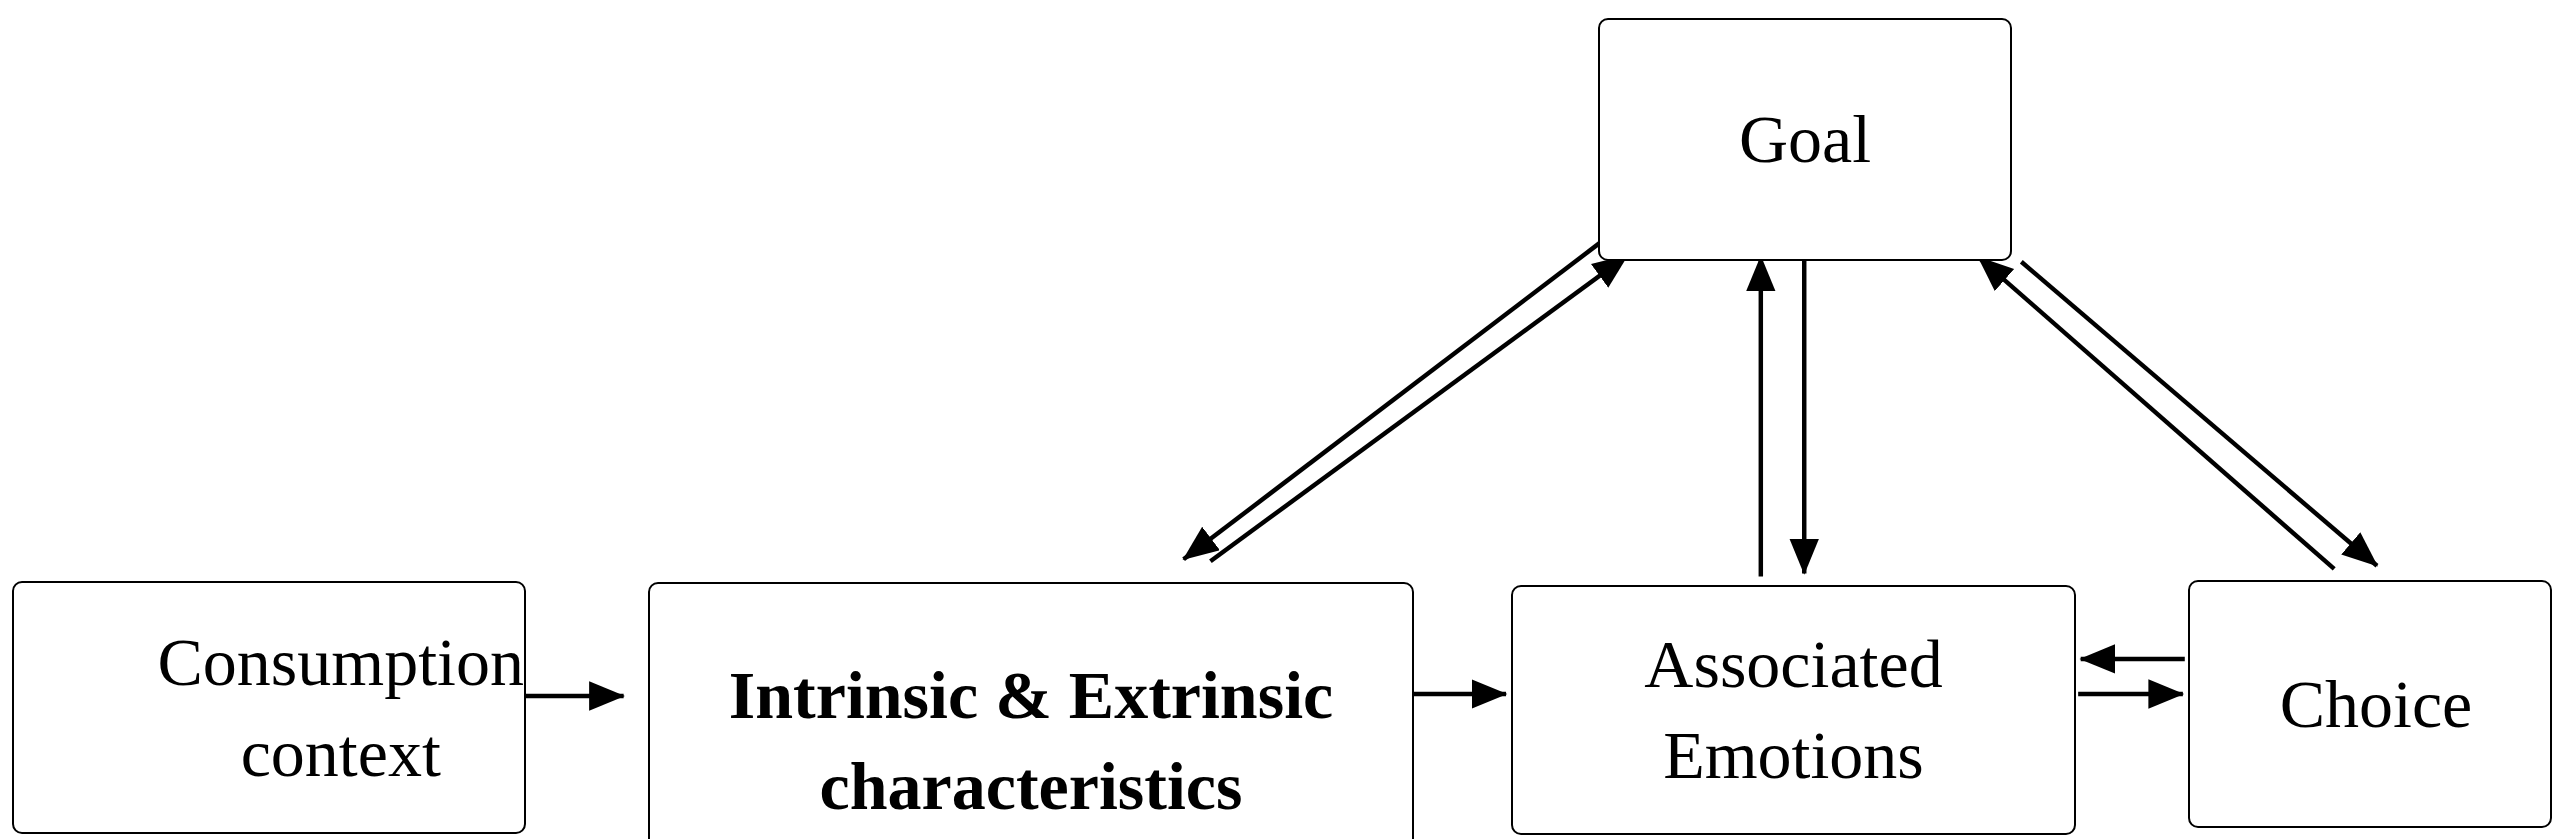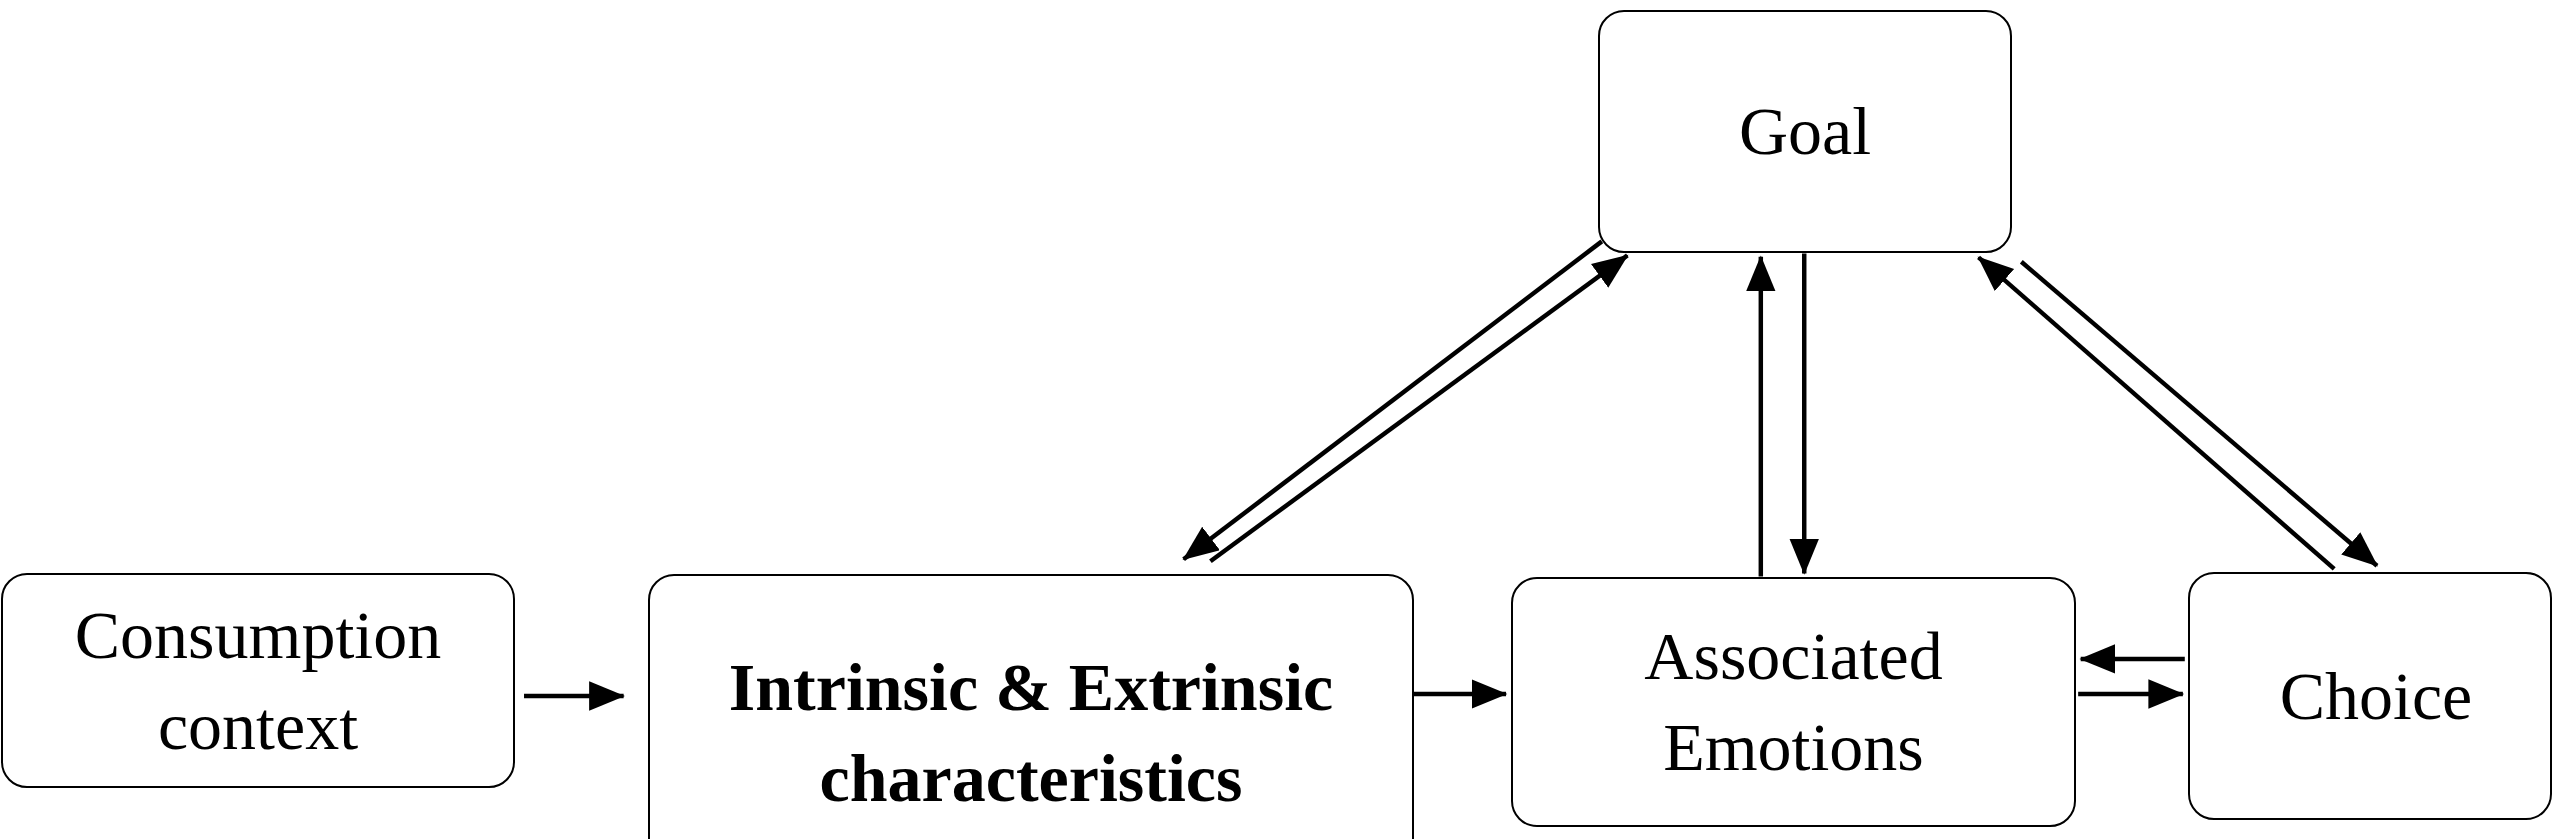--- a/index.html
+++ b/index.html
@@ -19,34 +19,35 @@
     position: absolute;
     left: 0;
     top: 0;
     width: 2576px;
     height: 839px;
   }
   .node {
     position: absolute;
     box-sizing: border-box;
     border: 2.6px solid #000000;
-    border-radius: 26px;
+    border-radius: 10px;
     background: #ffffff;
     display: flex;
     align-items: center;
     justify-content: center;
     text-align: center;
+    margin-top: 8px;
   }
   .node-label {
     white-space: pre-line;
     font-size: 68px;
     line-height: 91px;
     color: #000000;
   }
-  #node-consumption { left: 1px;   top: 573px; width: 514px;  height: 215px; }
+  #node-consumption { left: 12px;   top: 573px; width: 514px;  height: 253px; justify-content: flex-end; }
   #node-intrinsic   { left: 648px;  top: 574px; width: 766px; height: 318px; font-weight: bold; }
   #node-associated  { left: 1511px; top: 577px; width: 565px;  height: 250px; }
   #node-choice      { left: 2188px; top: 572px; width: 364px;  height: 248px; padding-left: 12px; }
   #node-goal        { left: 1598px; top: 9.6px;  width: 414px;  height: 243px; }
 </style>
 </head>
 <body>
 
 <div class="canvas">
 

